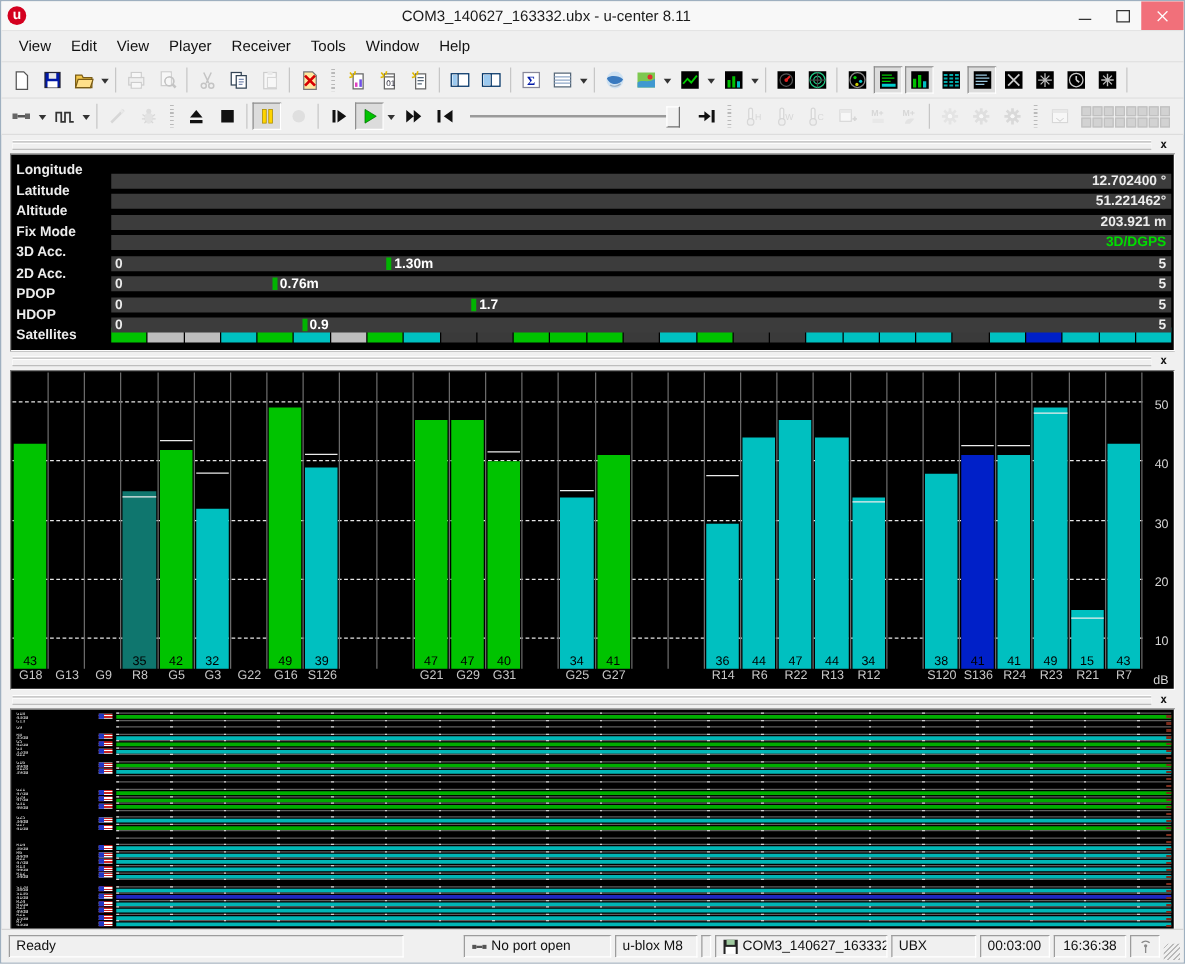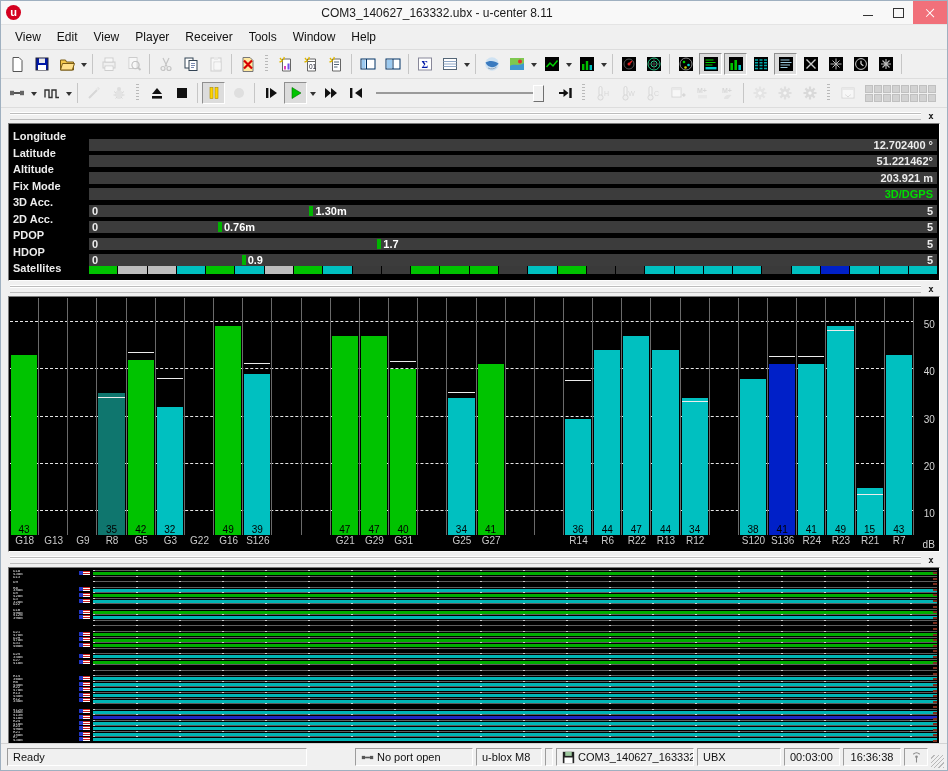--- a/index.html
+++ b/index.html
@@ -1278,21 +1278,21 @@
       </div>
     <div class="sseg" style="width:8px;padding:0;"></div>
     <div class="sseg" style="width:138px;">
       <svg viewBox="0 0 16 16">
           <rect x="1" y="1" width="14" height="14" fill="#222"></rect>
           <rect x="4" y="1" width="8" height="5" fill="#9ec89e"></rect>
           <rect x="3" y="8" width="10" height="7" fill="#fff"></rect>
         </svg>
       <span>COM3_140627_163332</span>
     </div>
-    <div class="sseg" style="width:84px;">
+    <div class="sseg" style="width:68px;">
         <span>UBX</span>
       </div>
     <div class="sseg" style="width:56px;justify-content:flex-start;">
         <span>00:03:00</span>
       </div>
     <div class="sseg" style="width:58px;justify-content:center;">
         <span>16:36:38</span>
       </div>
     <div class="sseg" style="width:24px;justify-content:center;">
       <svg viewBox="0 0 16 16" style="margin:0;">

